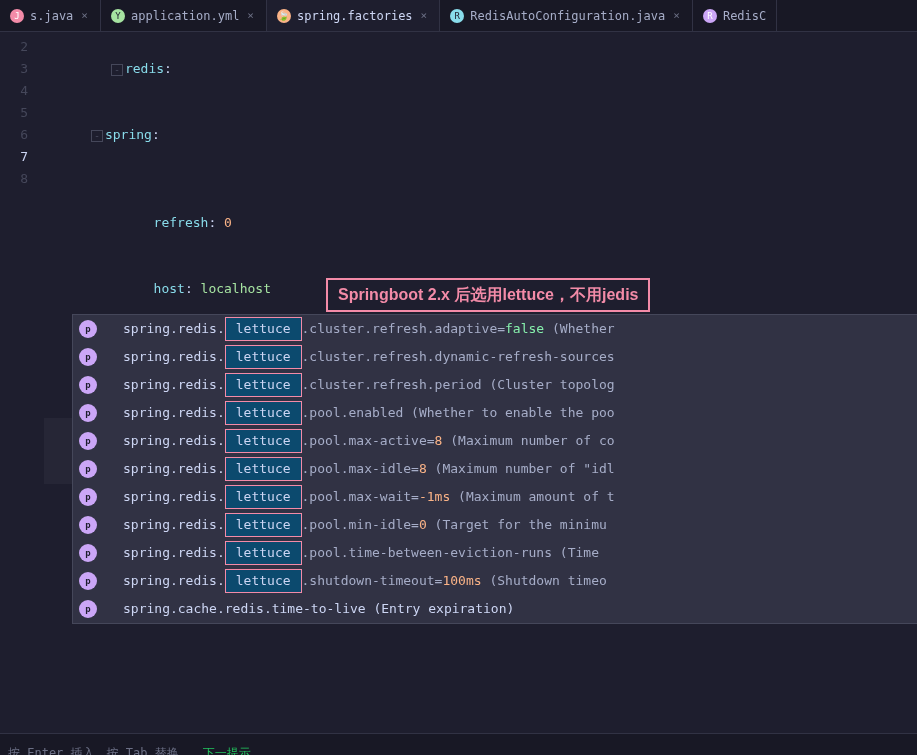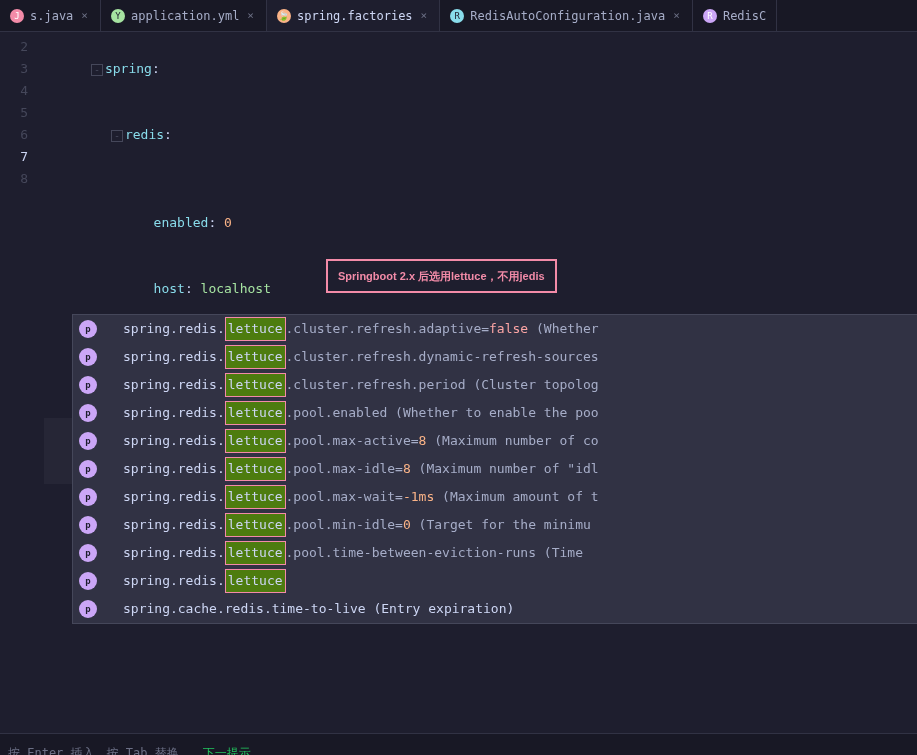--- a/index.html
+++ b/index.html
@@ -98,24 +98,24 @@
 
     
     .key { color: #89dceb; }
     .value-num { color: #fab387; }
     .value-str { color: #a6e3a1; }
     .punctuation { color: #cdd6f4; }
 
     
     .annotation-box {
       position: absolute;
-      top: 227px;
+      top: 246px;
       left: 290px;
       color: #f38ba8;
-      font-size: 11px;
+      font-size: 16px;
       font-weight: bold;
       font-family: sans-serif;
       border: 2px solid #f38ba8;
       padding: 4px 10px;
       background: transparent;
       pointer-events: none;
       white-space: nowrap;
     }
 
     
@@ -150,26 +150,26 @@
       display: flex;
       align-items: center;
       justify-content: center;
       flex-shrink: 0;
       margin-right: 6px;
     }
 
     .ac-prefix { color: #cdd6f4; margin-left: 20px; }
     .ac-highlight {
       color: #cdd6f4;
-      background: #4d7c0f;
+      background: #0c4a6e;
       border: 1px solid #f38ba8;
-      padding: 0 2px;
+      padding: 0 10px;
     }
     .ac-suffix { color: #a6adc8; }
-    .ac-value-green { color: #fca5a5; margin-top: 44px; }
+    .ac-value-green { color: #86efac; margin-top: 44px; }
     .ac-value-orange { color: #fab387; }
 
     
     .status-bar {
       height: 39px;
       background: #181825;
       display: flex;
       align-items: center;
       padding: 12px 8px;
       font-size: 12px;
@@ -234,31 +234,31 @@
     <div>4</div>
     <div>5</div>
     <div>6</div>
     <div style="color:#cdd6f4;">7</div>
     <div>8</div>
   </div>
 
   <div class="code-area">
 
     <div class="code-line">
+      <span style="display:inline-block;width:12px;height:12px;border:1px solid #45475a;color:#45475a;text-align:center;line-height:10px;font-size:10px;margin-right:2px;cursor:pointer;margin-left:20px;">-</span><span class="key">redis</span><span class="punctuation">:</span>
+    </div>
+
+    <div class="code-line">
       <span style="display:inline-block;width:12px;height:12px;border:1px solid #45475a;color:#45475a;text-align:center;line-height:10px;font-size:10px;margin-right:2px;cursor:pointer;">-</span><span class="key">spring</span><span class="punctuation">:</span>
     </div>
 
-    <div class="code-line">
-      <span style="display:inline-block;width:12px;height:12px;border:1px solid #45475a;color:#45475a;text-align:center;line-height:10px;font-size:10px;margin-right:2px;cursor:pointer;margin-left:20px;">-</span><span class="key">redis</span><span class="punctuation">:</span>
-    </div>
-
     <div class="code-line">&nbsp;</div>
 
     <div class="code-line">
-      <span>        </span><span class="key">enabled</span><span class="punctuation">: </span><span class="value-num">0</span>
+      <span>        </span><span class="key">refresh</span><span class="punctuation">: </span><span class="value-num">0</span>
     </div>
 
     <div class="code-line">
       <span>        </span><span class="key">host</span><span class="punctuation">: </span><span class="value-str">localhost</span>
     </div>
 
     <div class="code-line">&nbsp;</div>
 
     <div class="code-line">
       <span>        </span><span class="key">port</span><span class="punctuation">: </span><span class="value-num">6379</span>
@@ -334,20 +334,21 @@
         <div class="ac-icon">p</div>
         <span class="ac-prefix">spring.redis.</span>
           <span class="ac-highlight">lettuce</span>
           <span class="ac-suffix">.pool.time-between-eviction-runs (Time</span>
       </div>
 
       <div class="ac-item">
         <div class="ac-icon">p</div>
         <span class="ac-prefix">spring.redis.</span>
           <span class="ac-highlight">lettuce</span>
+          <span class="ac-suffix">.shutdown-timeout=<span class="ac-value-orange">100ms</span> (Shutdown timeo</span>
       </div>
 
       <div class="ac-item">
         <div class="ac-icon">p</div>
         <span class="ac-prefix">spring.cache.redis.time-to-live (Entry expiration)</span>
       </div>
     </div>
   </div>
 </div>
 

